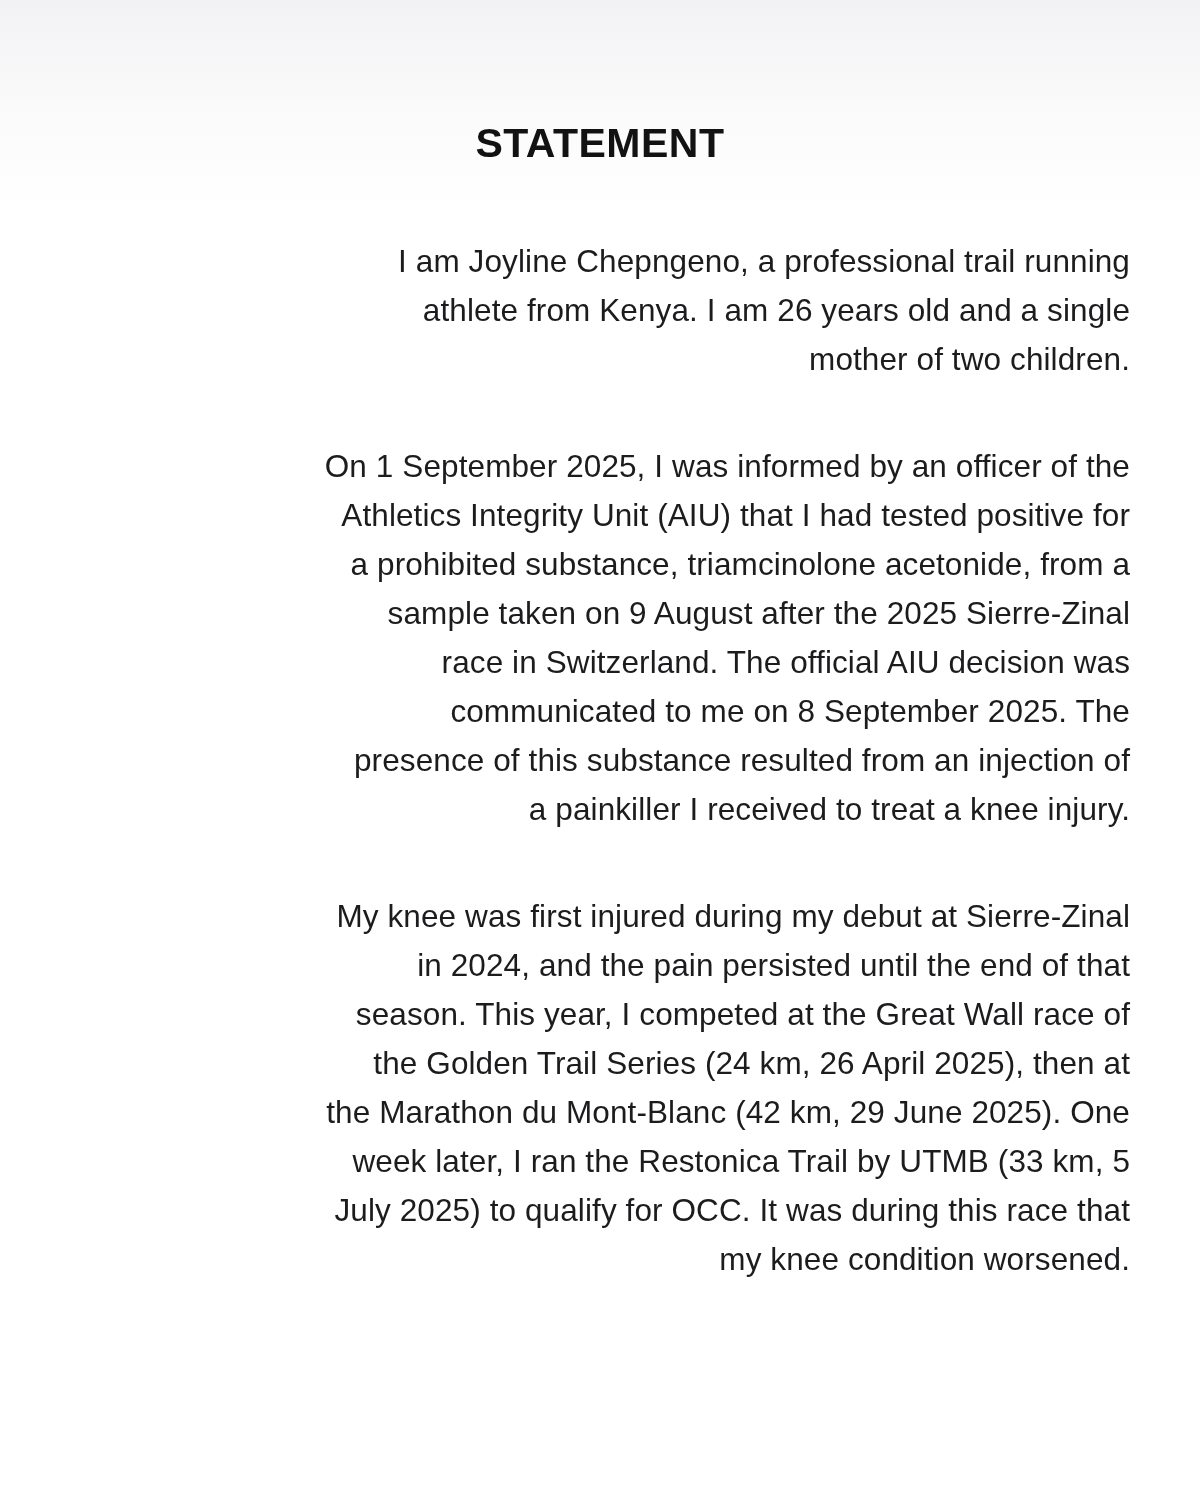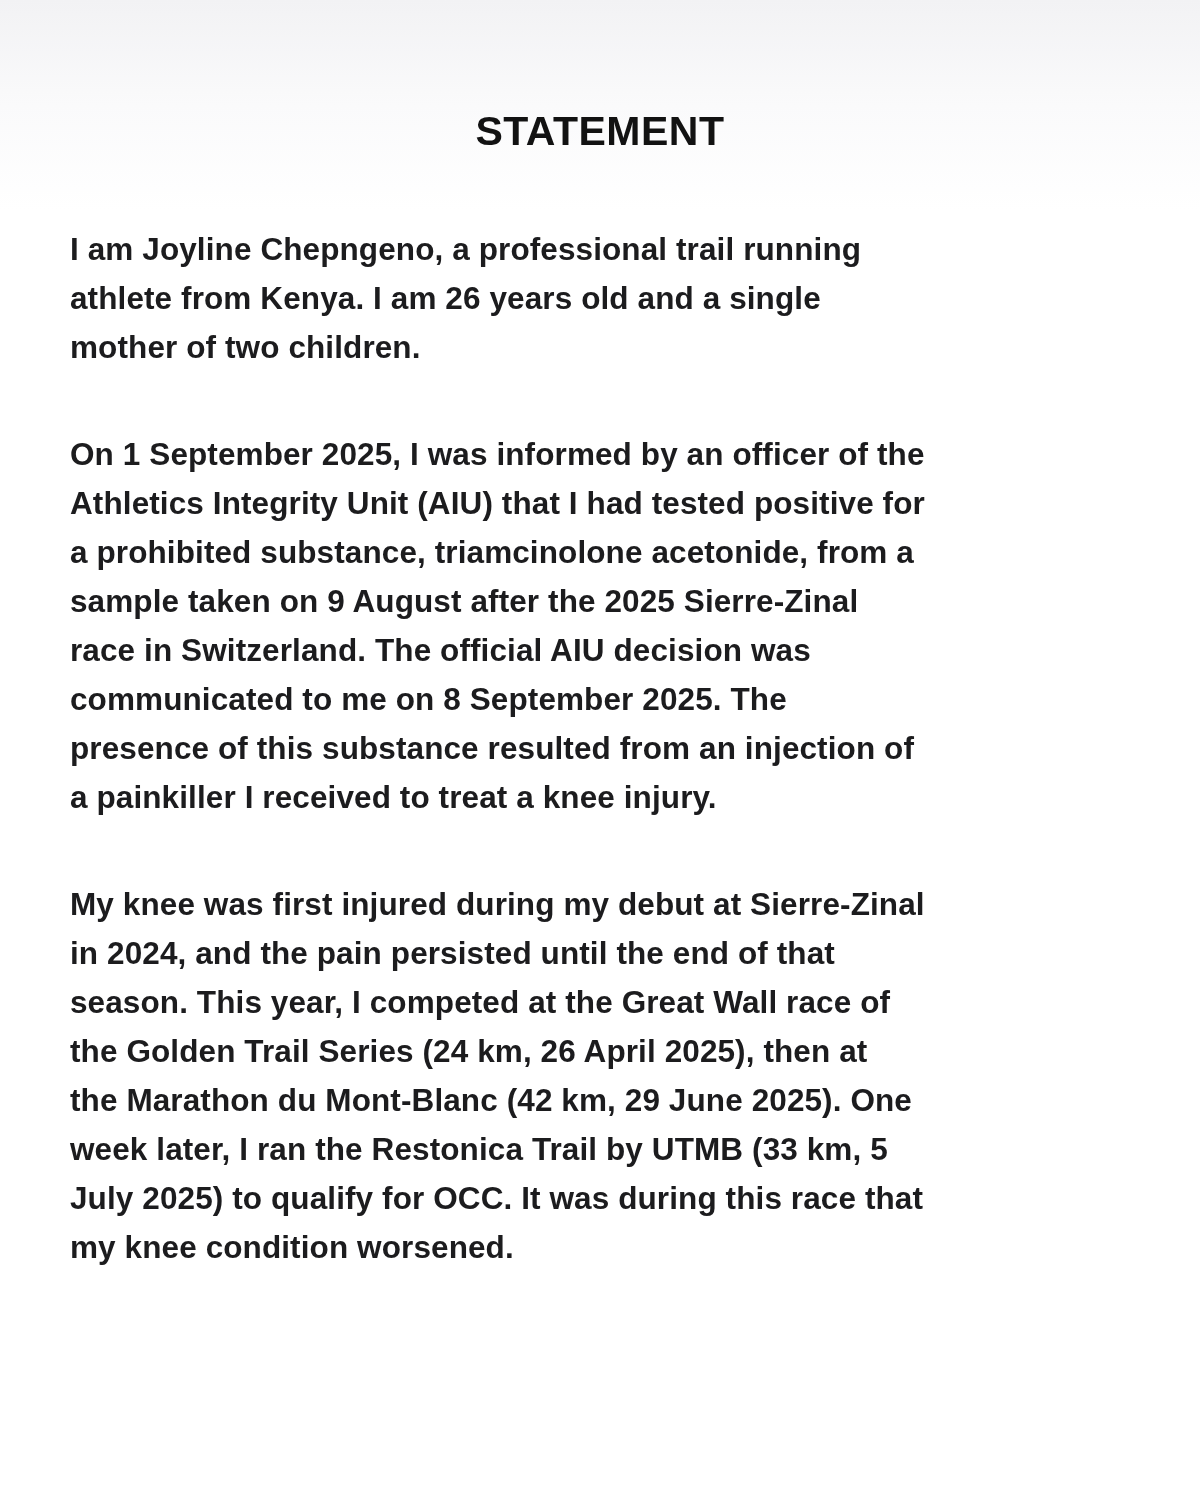--- a/index.html
+++ b/index.html
@@ -9,38 +9,38 @@
   body {
     width: 1200px;
     height: 1500px;
     background: linear-gradient(180deg, #f2f2f4 0%, #fafafb 7%, #ffffff 14%);
     font-family: "Liberation Sans", sans-serif;
     -webkit-font-smoothing: antialiased;
     overflow: hidden;
   }
   .statement-page {
     width: 1060px;
-    margin: 0 auto;
+    margin: 12px auto;
     padding-top: 108px;
     box-sizing: border-box;
   }
   .statement-title {
     text-align: center;
     font-size: 41px;
     font-weight: 800;
     letter-spacing: 0.5px;
     color: #121212;
     margin: 0 0 70px 0;
   }
   .statement-paragraph {
     white-space: pre-line;
-    text-align: left;
+    text-align: right;
     font-size: 31.5px;
     line-height: 49px;
-    font-weight: 700;
+    font-weight: 400;
     color: #1c1c1e;
     margin: 0 0 58px 0;
     letter-spacing: 0.1px;
   }
 </style>
 </head>
 <body>
 
 <div class="statement-page">
   <h1 class="statement-title">STATEMENT</h1>

